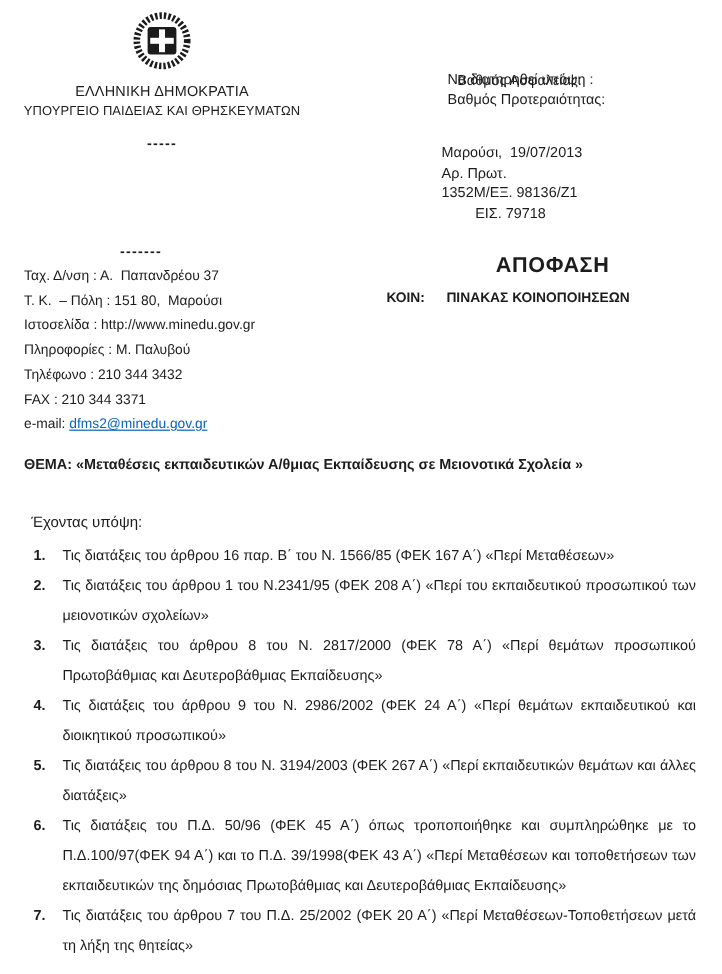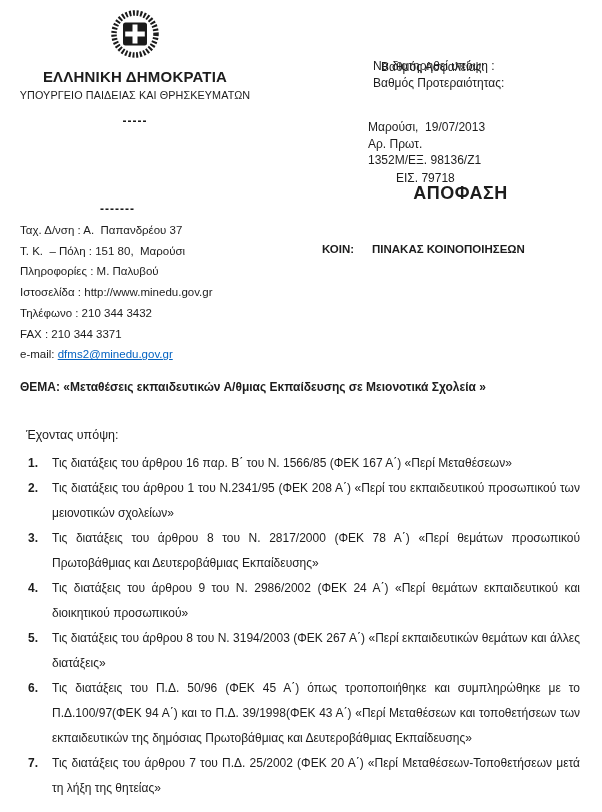--- a/index.html
+++ b/index.html
@@ -11,34 +11,34 @@
     font-family:"Liberation Sans", sans-serif;
     color:#1c1c1c;
     overflow:hidden;
   }
   .abs { position:absolute; }
   .pre { white-space:pre-wrap; }
 
   
   .hdr-left { left:5px; top:6px; width:260px; text-align:center; }
   .emblem { display:block; margin:0 auto 4px auto; }
-  .republic { font-size:15px; font-weight:bold; letter-spacing:.2px; }
+  .republic { font-size:12px; font-weight:normal; letter-spacing:.2px; }
   .ministry { font-size:10.8px; font-weight:normal; margin-top:4px; letter-spacing:.1px; }
   .divider1 { font-weight:bold; font-size:12px; margin-top:13px; letter-spacing:1px; }
   .dept { font-size:10.3px; font-weight:bold; line-height:16px; margin-top:7px; }
 
   .divider2 { left:100px; top:202px; font-weight:bold; font-size:12px; letter-spacing:1px; }
 
   .contact { left:20px; top:220px; width:320px; font-size:11.5px; }
   .contact .cl { line-height:20.7px; }
   .email-link { color:#0563c1; text-decoration:underline; cursor:pointer;margin-top:12px; }
 
   
   .r-label { font-size:12px; }
-  .decision-title { left:378px; top:183px; width:165px; text-align:center;
+  .decision-title { left:378px; top:211px; width:165px; text-align:center;
                     font-size:18px; font-weight:bold; letter-spacing:.5px; }
   .koin { left:322px; top:243px; font-size:11.5px; font-weight:bold; }
   .koin .koin-val { position:absolute; left:50px; top:0; width:240px; }
 
   
   .subject { left:20px; top:380px; width:562px; font-weight:bold; font-size:12px; }
   .having  { left:26px; top:428px; font-size:12.5px; }
   .list    { left:28px; top:451px; width:552px; font-size:12px; }
   .item    { display:flex; }
   .item .num { flex:none; width:24px; font-weight:bold; line-height:25px; }
@@ -70,22 +70,22 @@
   <div class="abs r-label pre" style="left:368px; top:120px;">Μαρούσι,  19/07/2013</div>
   <div class="abs r-label pre" style="left:368px; top:137px;">Αρ. Πρωτ.</div>
   <div class="abs r-label pre" style="left:368px; top:153px;text-align:right;">1352Μ/ΕΞ. 98136/Ζ1</div>
   <div class="abs r-label pre" style="left:396px; top:171px;">ΕΙΣ. 79718</div>
 
   <div class="abs divider2">-------</div>
 
   <div class="abs contact">
     <div class="cl pre">Ταχ. Δ/νση : Α.  Παπανδρέου 37</div>
     <div class="cl pre">Τ. Κ.  – Πόλη : 151 80,  Μαρούσι</div>
+    <div class="cl pre">Ιστοσελίδα : http://www.minedu.gov.gr</div>
     <div class="cl pre">Πληροφορίες : Μ. Παλυβού</div>
-    <div class="cl pre">Ιστοσελίδα : http://www.minedu.gov.gr</div>
     <div class="cl pre">Τηλέφωνο : 210 344 3432</div>
     <div class="cl pre">FAX : 210 344 3371</div>
     <div class="cl">
       <span>e-mail:</span>
       <a class="email-link">dfms2@minedu.gov.gr</a>
     </div>
   </div>
 
   <div class="abs decision-title">ΑΠΟΦΑΣΗ</div>
   <div class="abs koin">

